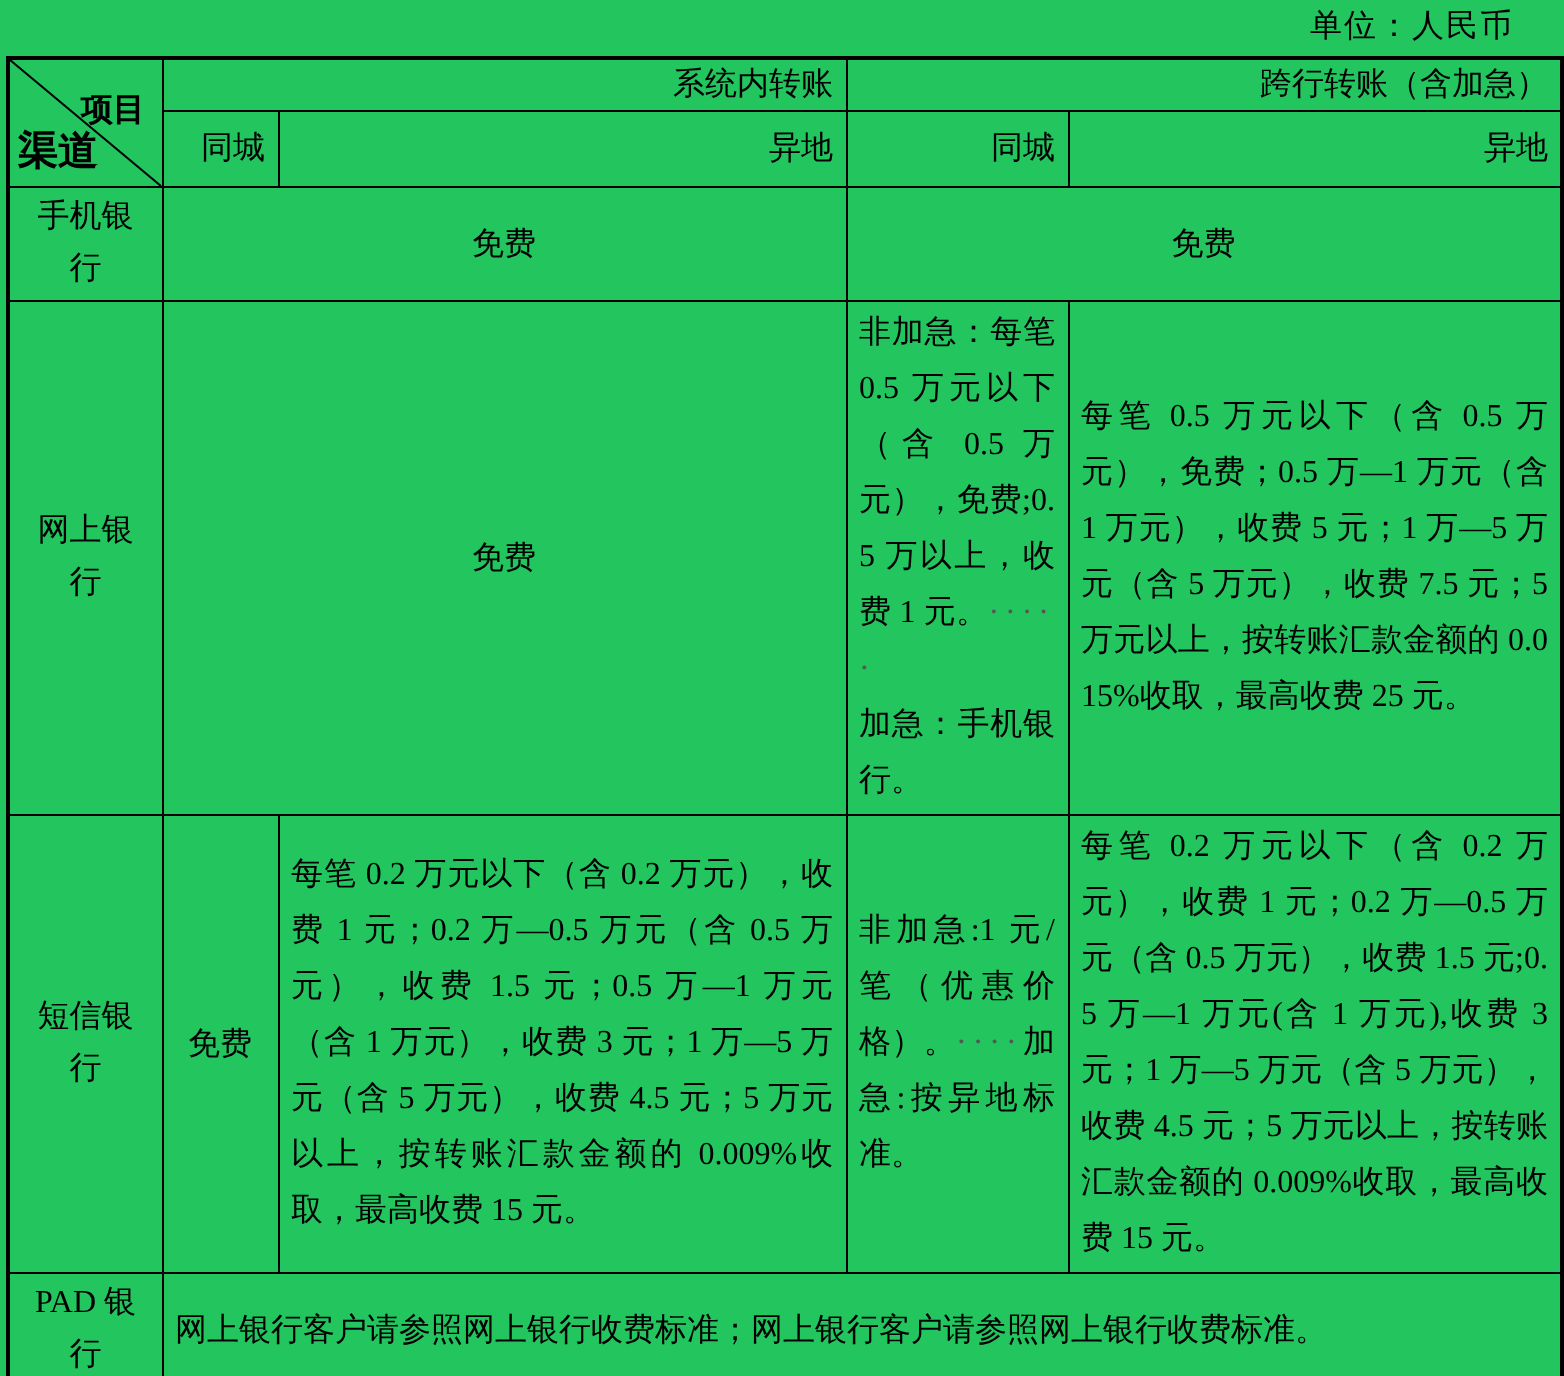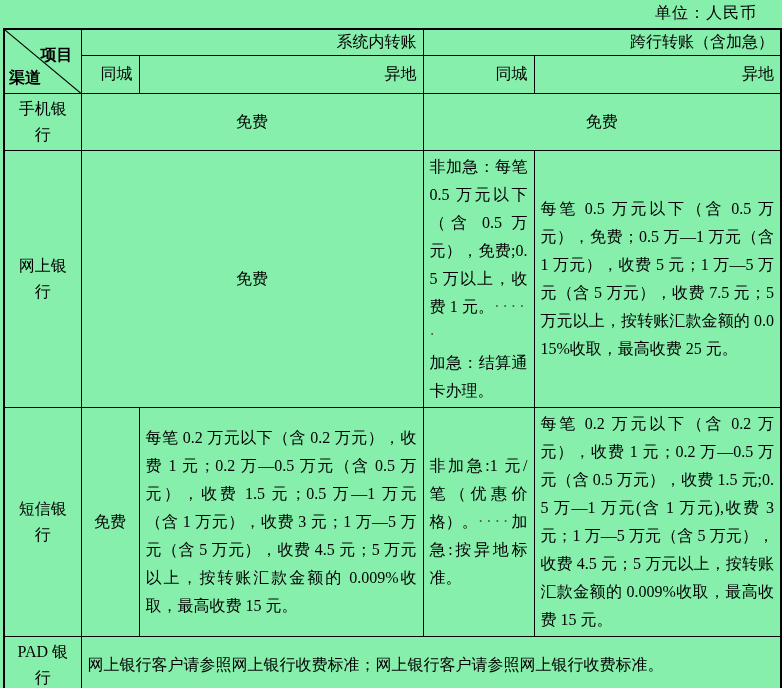--- a/index.html
+++ b/index.html
@@ -3,21 +3,21 @@
 <meta charset="utf-8">
 <style>
   html,body{margin:0;padding:0;background:#fff;}
   body{
     width:782px;height:688px;
     font-family:"Liberation Serif","DejaVu Serif",serif;
     color:#000;
     position:relative;
     overflow:hidden;
   }
-  .page{position:relative;width:782px;height:688px;background:#86efac;}
+  .page{position:relative;width:782px;height:688px;background:#22c55e;}
   .unit-label{
     position:absolute;top:3px;right:25px;
     font-size:16px;letter-spacing:1px;
   }
   table.fee-table{
     position:absolute;left:3px;top:28px;
     width:777px;
     border-collapse:collapse;table-layout:fixed;
     border:2px solid #000;
   }
@@ -28,21 +28,21 @@
     padding:2px 6px;
     box-sizing:border-box;
     word-break:break-all;
   }
   .hdr{font-weight:bold;text-align:right;}
   .corner{
     position:relative;padding:0;overflow:hidden;
   }
   .corner svg{position:absolute;left:0;top:0;width:100%;height:100%;}
   .corner .c-top{position:absolute;top:2px;right:8px;font-weight:bold;font-size:16px;margin-top:13px;}
-  .corner .c-bottom{position:absolute;bottom:4px;left:4px;font-weight:bold;font-size:16px;}
+  .corner .c-bottom{position:absolute;bottom:4px;left:4px;font-weight:bold;font-size:20px;}
   .channel{
     text-align:center;padding:2px 12px;font-weight:normal;line-height:26px;
   }
   .free{text-align:center;}
   .long{
     text-align:justify;text-justify:inter-character;
     line-height:28px;padding:3px 7px;margin-left:44px;
   }
   .long p{margin:0;text-align:justify;}
   .dots{color:#555;letter-spacing:3px;}
@@ -100,21 +100,21 @@
         <td class="channel">手机银行</td>
         <td class="free" colspan="2">免费</td>
         <td class="free" colspan="2">免费</td>
       </tr>
 
       <tr style="height:233px">
         <td class="channel">网上银行</td>
         <td class="free" colspan="2">免费</td>
         <td class="long">
           <p><span>非加急：每笔 0.5 万元以下（含 0.5 万元），免费;0.5 万以上，收费 1 元。</span><span class="dots">·····</span></p>
-          <p>加急：结算通卡办理。</p>
+          <p>加急：手机银行。</p>
         </td>
         <td class="long">每笔 0.5 万元以下（含 0.5 万元），免费；0.5 万—1 万元（含 1 万元），收费 5 元；1 万—5 万元（含 5 万元），收费 7.5 元；5 万元以上，按转账汇款金额的 0.015%收取，最高收费 25 元。</td>
       </tr>
 
       <tr style="height:207px">
         <td class="channel">短信银行</td>
         <td class="free">免费</td>
         <td class="long">每笔 0.2 万元以下（含 0.2 万元），收费 1 元；0.2 万—0.5 万元（含 0.5 万元），收费 1.5 元；0.5 万—1 万元（含 1 万元），收费 3 元；1 万—5 万元（含 5 万元），收费 4.5 元；5 万元以上，按转账汇款金额的 0.009%收取，最高收费 15 元。</td>
         <td class="long">
           <span>非加急:1 元/笔（优惠价格）。</span><span class="dots">····</span><span>加急:按异地标准。</span>

